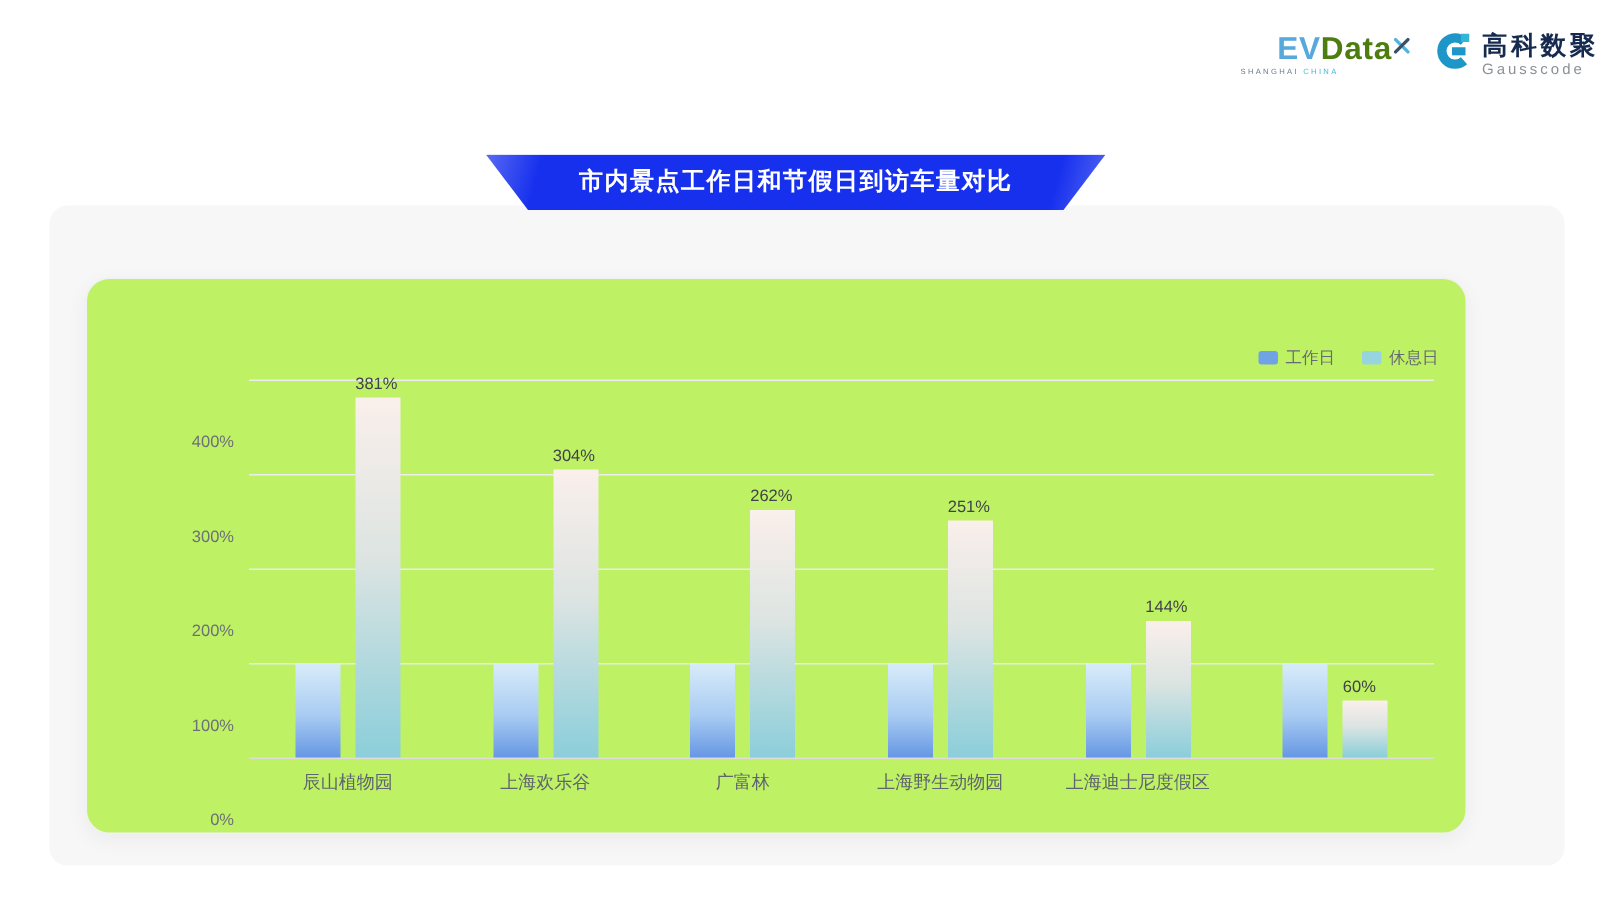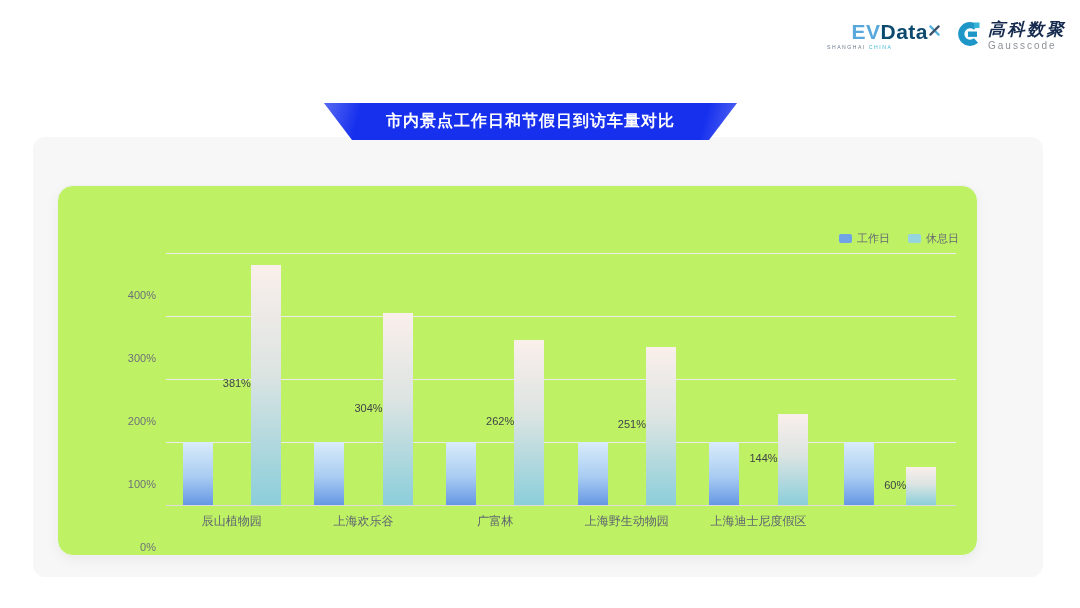--- a/index.html
+++ b/index.html
@@ -5,28 +5,28 @@
   * { margin:0; padding:0; box-sizing:border-box; }
   html,body { width:1080px; height:608px; background:#ffffff; overflow:hidden;
               font-family:"Liberation Sans","DejaVu Sans",sans-serif; }
   body { position:relative; }
 
   
   .logos { position:absolute; top:20px; right:14px; display:flex; align-items:center; gap:14px; }
   .evdata { display:flex; flex-direction:column; line-height:1; }
   .ev-line { display:flex; align-items:flex-start; font-weight:bold; font-size:21px; letter-spacing:0.5px; }
   .ev-line .ev   { color:#57A8DC;padding-left:24px; }
-  .ev-line .data { color:#0c4a6e; }
+  .ev-line .data { color:#4d7c0f; }
   .ev-x { margin-left:1px; margin-top:-3px; }
   .ev-sub { font-size:6px; letter-spacing:1.8px; margin-top:3px; transform:scale(0.85); transform-origin:left top; white-space:nowrap; }
   .ev-sub .sub-l { color:#6B7A8C; }
   .ev-sub .sub-r { color:#45B9D8; }
   .gauss { display:flex; align-items:center; gap:6px; }
   .gauss-text { display:flex; flex-direction:column; line-height:1; }
-  .gauss-cn { font-size:17px; font-weight:bold; color:#152A4E; letter-spacing:2.5px;font-style:italic; }
+  .gauss-cn { font-size:17px; font-weight:bold; color:#152A4E; letter-spacing:2.5px; }
   .gauss-en { font-size:10px; color:#8C9197; letter-spacing:2px; margin-top:3px; }
 
   
   .ribbon { position:absolute; left:324px; top:103px; width:413px; height:37px; z-index:5;
             background:#1730EE; clip-path:polygon(0 0, 100% 0, calc(100% - 28px) 100%, 28px 100%);
             display:flex; align-items:center; justify-content:center; }
   .ribbon::before { content:""; position:absolute; left:0; top:0; width:44px; height:100%;
             background:linear-gradient(105deg, rgba(255,255,255,.28), rgba(255,255,255,0) 70%); }
   .ribbon::after  { content:""; position:absolute; right:0; top:0; width:44px; height:100%;
             background:linear-gradient(285deg, rgba(255,255,255,.28), rgba(255,255,255,0) 70%); }
@@ -50,21 +50,21 @@
   .y-axis { position:absolute; left:48px; top:67px; width:50px; height:252px; }
   .ytick  { position:absolute; right:0; transform:translateY(-50%); font-size:11px; color:#6E7079;margin-top:42px; }
   .plot   { position:absolute; left:108px; top:67px; width:790px; height:252px; }
   .gridline { position:absolute; left:0; width:100%; height:1px; background:#ECECEC; }
   .gridline.axisline { background:#DCDCDC; }
   .groups { position:absolute; inset:0; display:flex; }
   .group  { flex:1; display:flex; align-items:flex-end; justify-content:center; gap:10px; position:relative; }
   .bar    { width:30px; }
   .bar.blue { background:linear-gradient(to bottom, #D9ECFA 0%, #A9CCF2 55%, #6697E4 100%); }
   .bar.teal { background:linear-gradient(to bottom, #FAEFEB 0%, #DCE4E2 45%, #8BCEDA 100%); }
-  .bar-col { display:flex; flex-direction:row; align-items:center; }
+  .bar-col { display:flex; flex-direction:column; }
   .val-label { font-size:11px; color:#404349; margin-bottom:3px; }
   .cat-label { position:absolute; top:calc(100% + 8px); left:-30%; width:160%; text-align:center;
                font-size:12px; color:#5E6470; white-space:nowrap; }
 </style>
 </head>
 <body>
 
 <div class="logos">
   <div class="evdata">
     <div class="ev-line">

